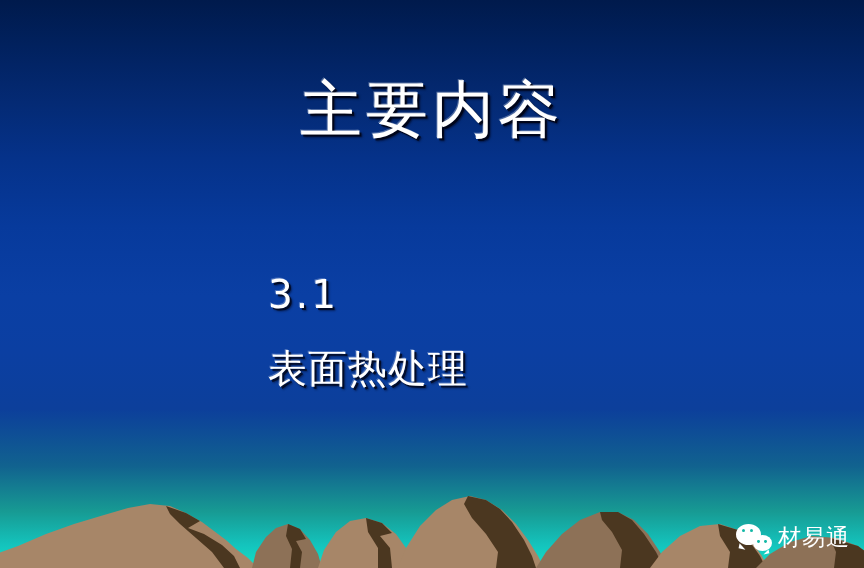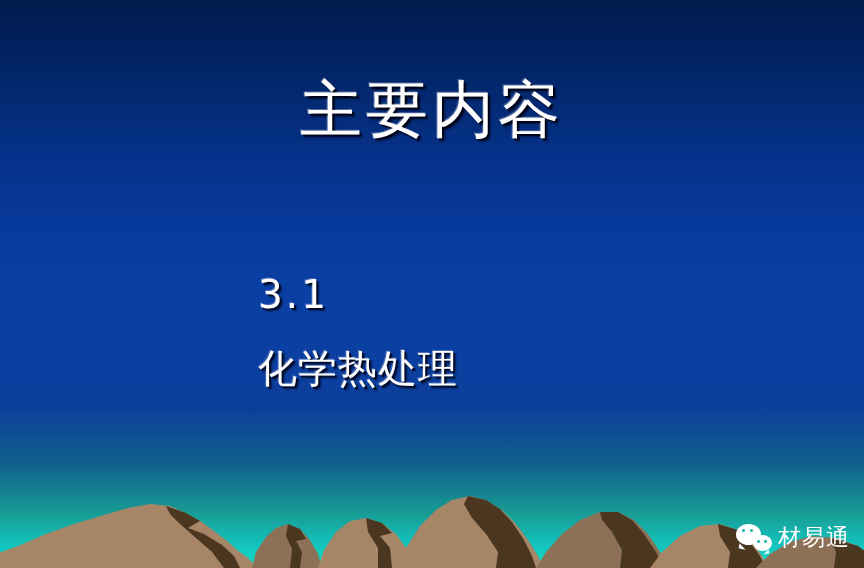--- a/index.html
+++ b/index.html
@@ -60,21 +60,21 @@
     text-shadow:
        2px 2px 0 rgba(0,0,12,0.75),
        3px 3px 2px rgba(0,0,20,0.55),
       -1px -1px 0 rgba(255,255,255,0.30);
     white-space: nowrap;
   }
 
   
   #content-list {
     position: absolute;
-    left: 258px;
+    left: 268px;
     top: 258px;
     width: 420px;
   }
   .content-line {
     display: flex;
     align-items: baseline;
     color: #ffffff;
     font-size: 39px;
     line-height: 74px;
     font-weight: 400;
@@ -217,21 +217,21 @@
 
   <div id="title">主要内容</div>
 
   <div id="content-list">
 
     <div class="content-line">
       <span class="content-num">3.1</span>
     </div>
 
     <div class="content-line">
-      <span class="content-text">化学热处理</span>
+      <span class="content-text">表面热处理</span>
     </div>
 
   </div>
 
   <div id="watermark">
     <div id="wechat-icon">
       <span class="bub bub-big"></span>
       <span class="bub bub-sm"></span>
       <span class="dot d1"></span>
       <span class="dot d2"></span>

